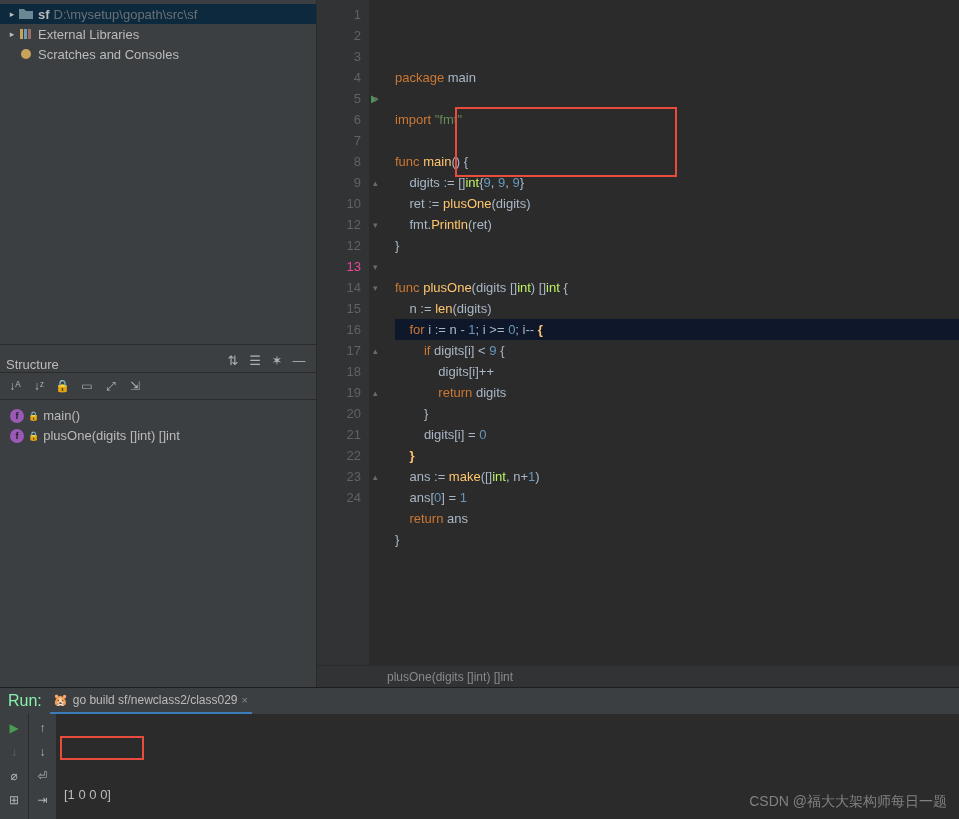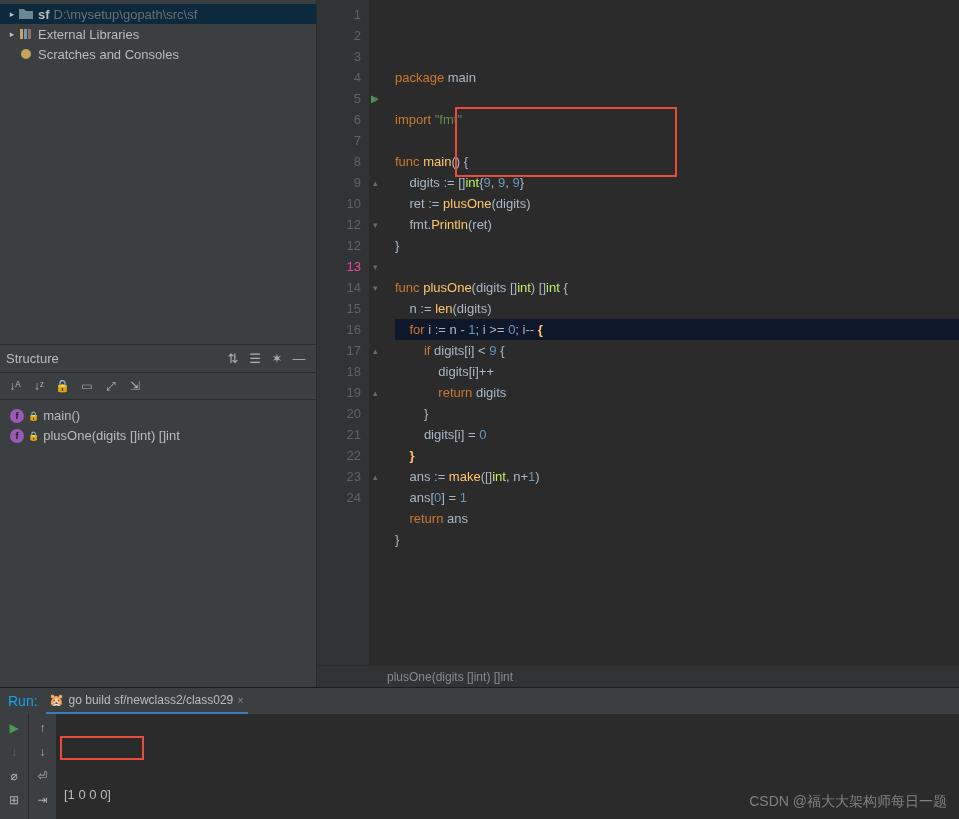--- a/index.html
+++ b/index.html
@@ -8,21 +8,21 @@
 .upper { display:flex; flex:1; min-height:0; }
 .left-col { width:317px; display:flex; flex-direction:column; background:#3c3f41; border-right:1px solid #2b2b2b; }
 .project-tree { flex:0 0 auto; padding:4px 0; background:#3c3f41; }
 .tree-row { display:flex; align-items:center; height:20px; padding-left:6px; white-space:nowrap; cursor:pointer; }
 .tree-row.selected { background:#0d293e; }
 .tree-arrow { width:12px; color:#bbb; font-size:9px; text-align:center; }
 .tree-ic { width:16px; height:16px; display:inline-flex; align-items:center; justify-content:center; margin-right:4px; }
 .tree-label { color:#bbb; }
 .tree-path { color:#6b7075; margin-left:4px; }
 .tree-spacer { flex:1; }
-.structure-hdr { display:flex; align-items:center; height:28px; padding:0 6px; border-top:1px solid #2b2b2b; background:#3c3f41; }
+.structure-hdr { display:flex; align-items:flex-end; height:28px; padding:0 6px; border-top:1px solid #2b2b2b; background:#3c3f41; }
 .structure-title { flex:1; color:#bbb; }
 .tool-ic { width:22px; height:22px; display:inline-flex; align-items:center; justify-content:center; color:#afb1b3; cursor:pointer; font-size:13px; }
 .structure-toolbar { display:flex; align-items:center; height:28px; padding:0 6px; gap:6px; border-top:1px solid #2b2b2b; border-bottom:1px solid #2b2b2b; }
 .tbic { width:18px; height:18px; display:inline-flex; align-items:center; justify-content:center; color:#afb1b3; cursor:pointer; font-size:12px; }
 .structure-body { flex:1; padding:6px 0; }
 .func-row { display:flex; align-items:center; height:20px; padding-left:10px; cursor:pointer; }
 .f-badge { width:14px; height:14px; border-radius:50%; background:#9b59b6; color:#1b1b1b; font-size:9px; display:flex; align-items:center; justify-content:center; margin-right:4px; font-weight:bold; }
 .lock-ic { color:#c7a35a; font-size:9px; margin-right:4px; }
 .func-name { color:#bbb; }
 .editor { flex:1; display:flex; flex-direction:column; background:#2b2b2b; min-width:0; }
@@ -44,21 +44,21 @@
 .typ { color:#bef264; }
 .var { color:#a9b7c6; }
 .par { color:#a9b7c6; }
 .op { color:#a9b7c6; }
 .brc { color:#a9b7c6; }
 .hbrc { color:#ffc66d; font-weight:bold; }
 .redbox1 { position:absolute; border:2px solid #e74c3c; left:86px; top:107px; width:222px; height:70px; pointer-events:none; }
 .breadcrumb { height:22px; background:#313335; border-top:1px solid #2b2b2b; padding-left:70px; display:flex; align-items:center; color:#8a8a8a; font-size:12px; }
 .run-panel { height:132px; background:#2b2b2b; border-top:1px solid #1e1e1e; display:flex; flex-direction:column; }
 .run-tabs { height:26px; background:#3c3f41; display:flex; align-items:center; padding-left:8px; gap:8px; }
-.run-label { color:#0ea5e9; font-size:14px; }
+.run-label { color:#86efac; font-size:16px; }
 .run-tab { display:flex; align-items:center; gap:4px; color:#bbb; font-size:12px; border-bottom:2px solid #3b7dbb; height:26px; padding:0 4px; cursor:pointer; }
 .run-tab .close-x { color:#888; font-size:11px; cursor:pointer; }
 .run-body { flex:1; display:flex; }
 .run-side { width:28px; background:#3c3f41; display:flex; flex-direction:column; align-items:center; padding-top:4px; gap:4px; }
 .run-side2 { width:28px; background:#3c3f41; display:flex; flex-direction:column; align-items:center; padding-top:4px; gap:4px; border-left:1px solid #2b2b2b; }
 .rs-ic { width:20px; height:20px; display:flex; align-items:center; justify-content:center; color:#afb1b3; font-size:12px; cursor:pointer; }
 .rs-ic.play { color:#499c54; }
 .console { flex:1; font-family:Consolas,monospace; font-size:13px; line-height:22px; padding:4px 8px; color:#bbb; white-space:pre; position:relative; }
 .redbox2 { position:absolute; border:2px solid #e74c3c; left:4px; top:22px; width:84px; height:24px; pointer-events:none; }
 .console .strike { text-decoration:line-through; color:#6a6a6a; }

